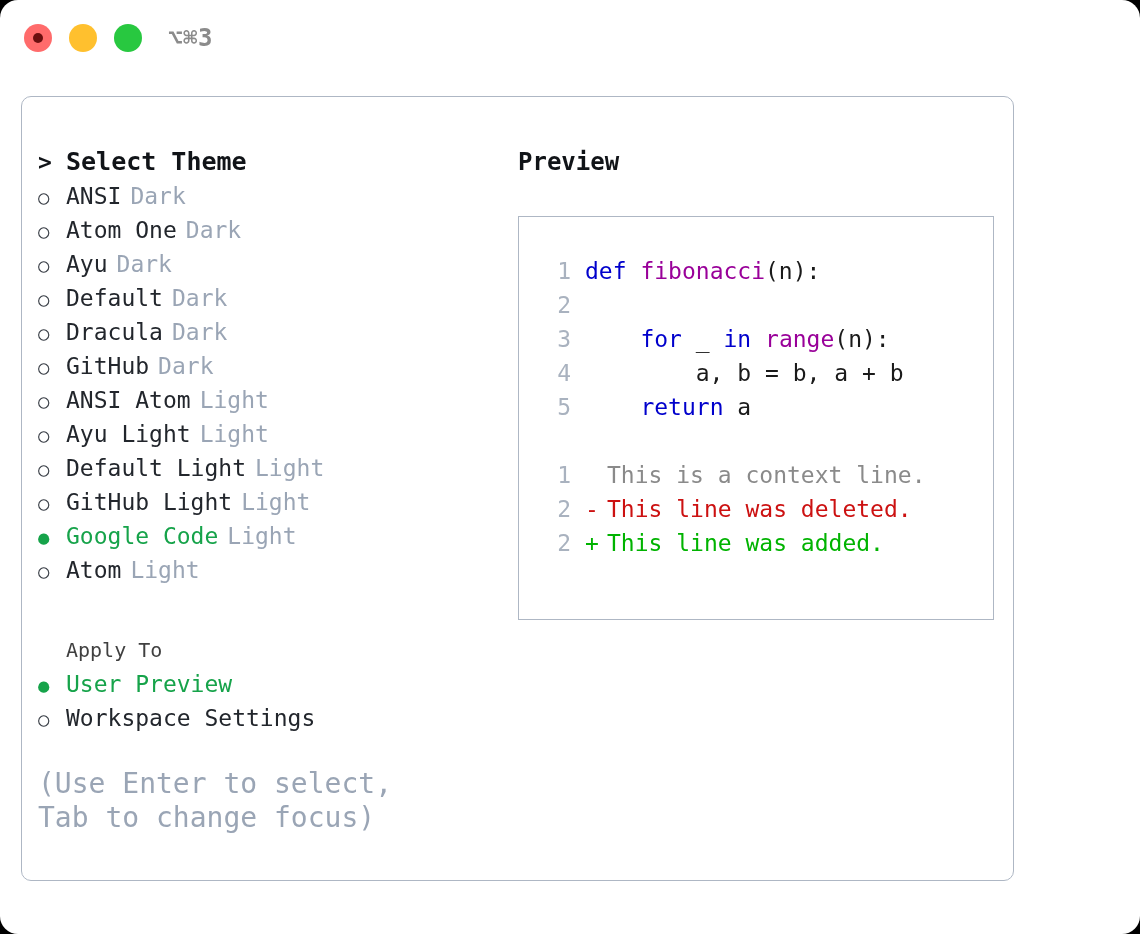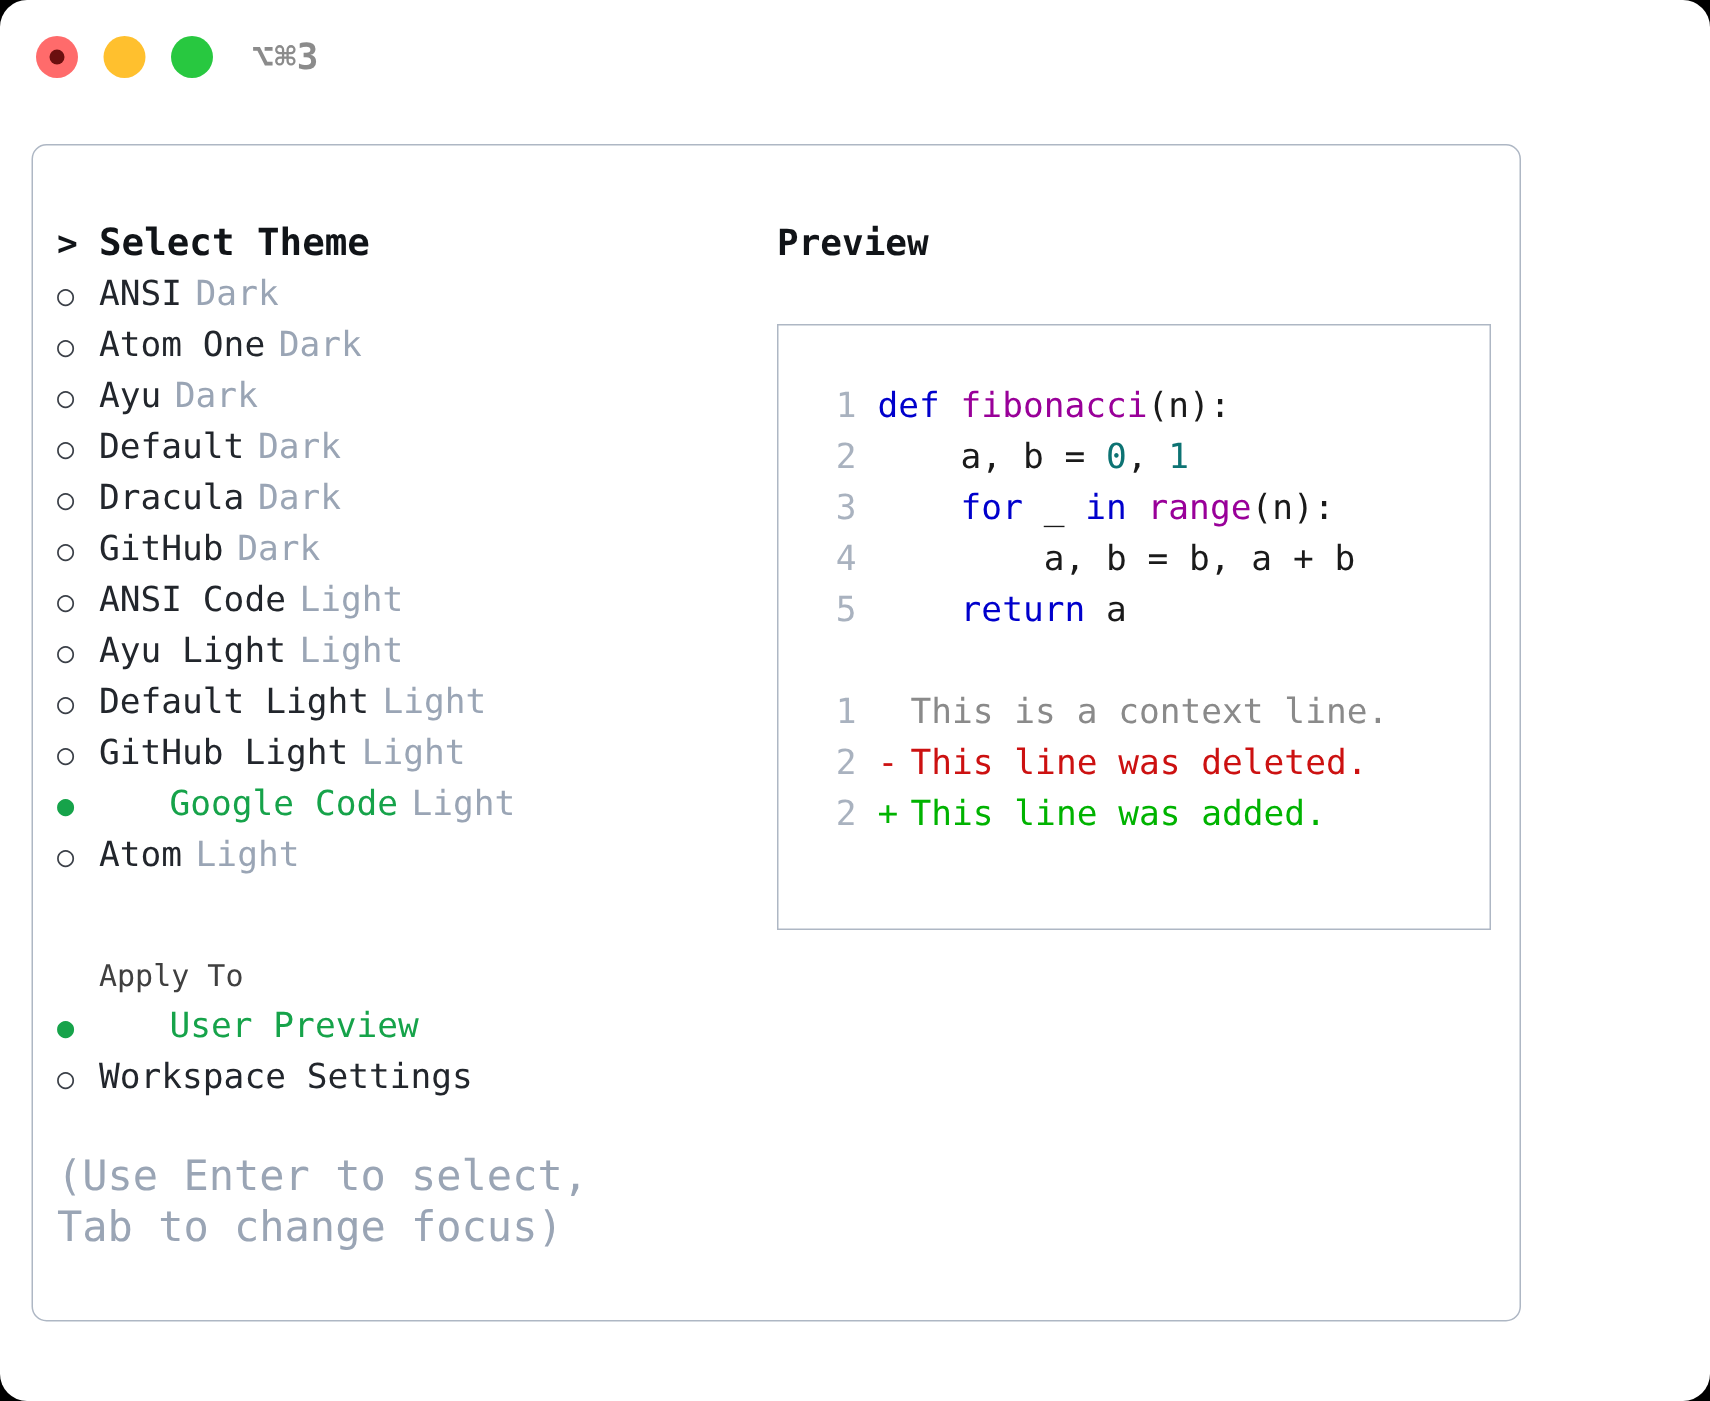--- a/index.html
+++ b/index.html
@@ -104,21 +104,21 @@
   .bullet.blank { color: transparent; }
 
   .prompt-row {
     font-weight: 700;
     color: #111418;
     font-size: 25px;
   }
   .prompt-row .bullet { color: #111418; font-weight: 700; font-size: 23px; }
 
   .label      { color: #22262c; }
-  .label.sel  { color: #16a34a; margin-left: 47px; }
+  .label.sel  { color: #16a34a; }
   .suffix     { color: #9aa5b5; margin-left: 9px; }
 
   .section-head {
     color: #404040;
     font-size: 20px;
   }
 
   .spacer-sm { height: 46px; }
 
   #hint {
@@ -231,21 +231,21 @@
             <span class="label">Dracula</span>
             <span class="suffix">Dark</span>
           </div>
           <div class="row">
             <span class="bullet">○</span>
             <span class="label">GitHub</span>
             <span class="suffix">Dark</span>
           </div>
           <div class="row">
             <span class="bullet">○</span>
-            <span class="label">ANSI Code</span>
+            <span class="label">ANSI Atom</span>
             <span class="suffix">Light</span>
           </div>
           <div class="row">
             <span class="bullet">○</span>
             <span class="label">Ayu Light</span>
             <span class="suffix">Light</span>
           </div>
           <div class="row">
             <span class="bullet">○</span>
             <span class="label">Default Light</span>
@@ -288,21 +288,21 @@
 
       <div id="hint">(Use Enter to select, Tab to change focus)</div>
     </div>
 
     <div id="right">
       <div id="preview-title">Preview</div>
 
       <div id="preview-box">
         <div id="code-block">
             <div class="cline"><span class="lnum">1</span><span class="code"><span class="tok-kw">def </span><span class="tok-fn">fibonacci</span><span class="tok-pl">(n):</span></span></div>
-            <div class="cline"><span class="lnum">2</span><span class="code"><span class="tok-pl">    a, b = </span><span class="tok-num">0</span><span class="tok-pl">, </span><span class="tok-num">1</span></span></div>
+            <div class="cline"><span class="lnum">2</span></div>
             <div class="cline"><span class="lnum">3</span><span class="code"><span class="tok-pl">    </span><span class="tok-kw">for</span><span class="tok-pl"> _ </span><span class="tok-kw">in</span><span class="tok-pl"> </span><span class="tok-fn">range</span><span class="tok-pl">(n):</span></span></div>
             <div class="cline"><span class="lnum">4</span><span class="code"><span class="tok-pl">        a, b = b, a + b</span></span></div>
             <div class="cline"><span class="lnum">5</span><span class="code"><span class="tok-pl">    </span><span class="tok-kw">return</span><span class="tok-pl"> a</span></span></div>
           </div>
         <div class="diff-gap"></div>
         <div id="diff-block">
             <div class="cline ctx"><span class="lnum">1</span><span class="marker"> </span><span class="code">This is a context line.</span></div>
             <div class="cline del"><span class="lnum">2</span><span class="marker">-</span><span class="code">This line was deleted.</span></div>
             <div class="cline add"><span class="lnum">2</span><span class="marker">+</span><span class="code">This line was added.</span></div>
           </div>

